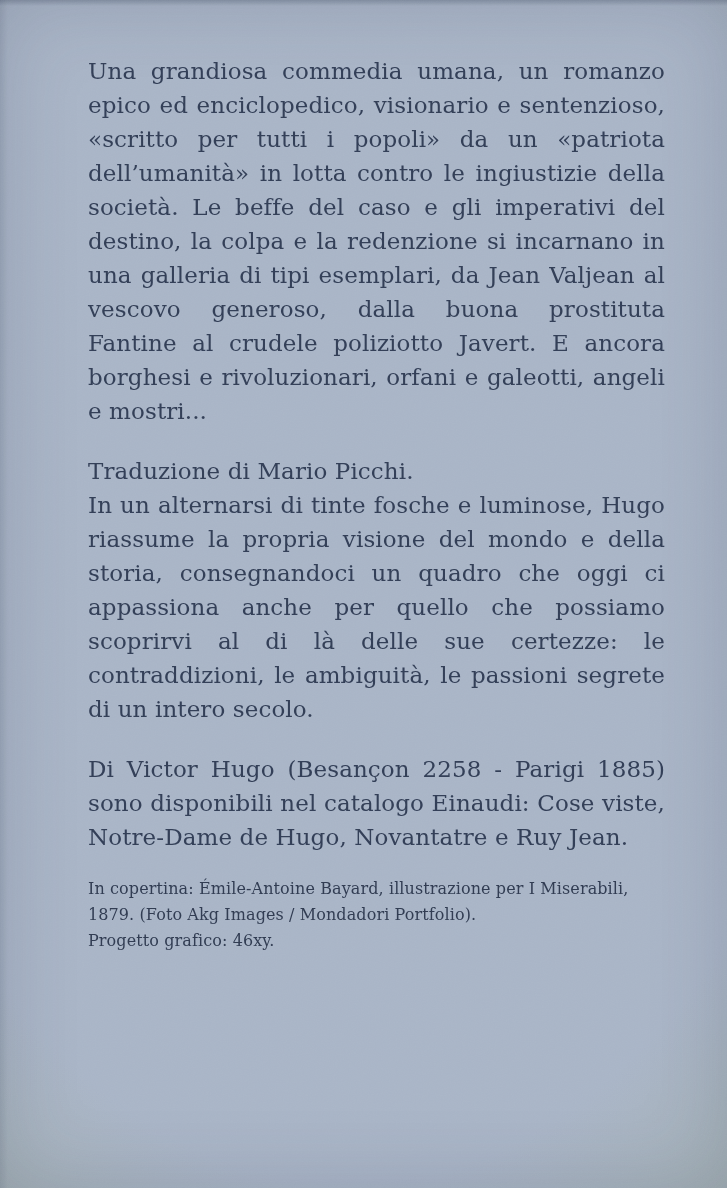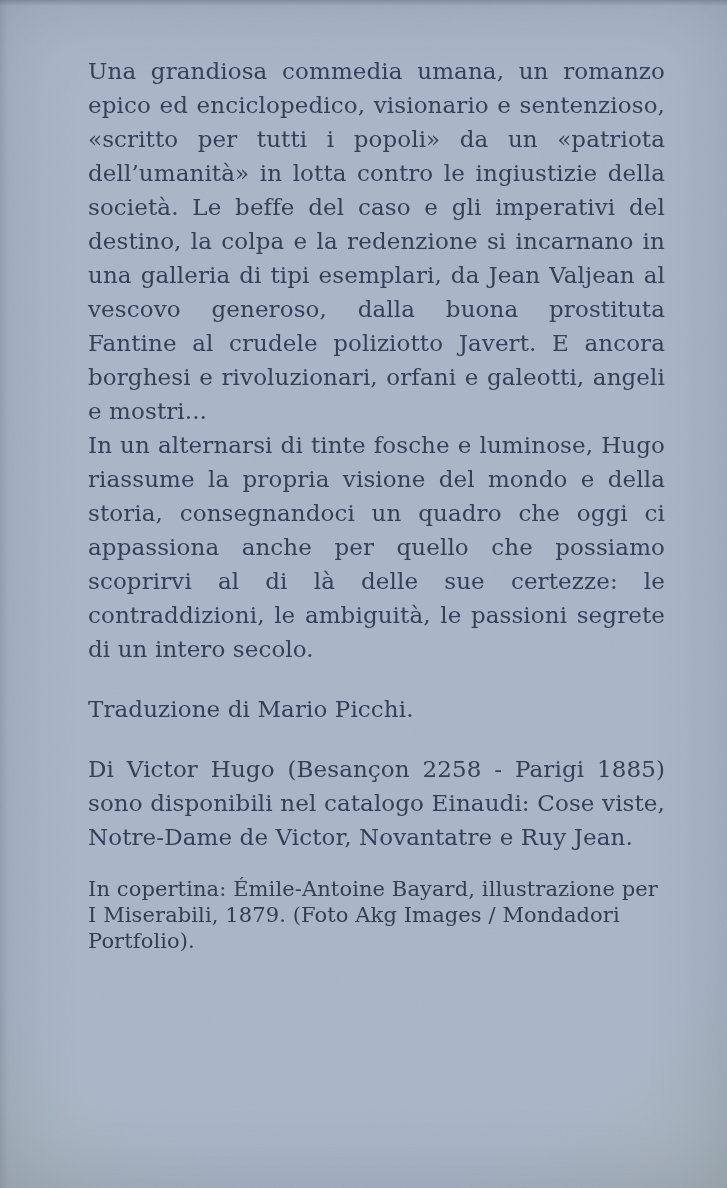--- a/index.html
+++ b/index.html
@@ -38,21 +38,21 @@
   }
   .spaced {
     margin-top: 26px;
   }
   .credits {
     margin-top: 22px;
     color: #313c52;
   }
   .credits-line {
     margin: 0;
-    font-size: 21px;
+    font-size: 16px;
     line-height: 26px;
     text-align: left;
     letter-spacing: 0.1px;
   }
   .it {
   }
   .grain {
     position: absolute;
     inset: 0;
     width: 100%;
@@ -61,28 +61,29 @@
     mix-blend-mode: overlay;
   }
 </style>
 </head>
 <body>
 
 <div class="cover">
 
   <p class="body-text">Una grandiosa commedia umana, un romanzo epico ed enciclopedico, visionario e sentenzioso, «scritto per tutti i popoli» da un «patriota dell’umanità» in lotta contro le ingiustizie della società. Le beffe del caso e gli imperativi del destino, la colpa e la redenzione si incarnano in una galleria di tipi esemplari, da Jean Valjean al vescovo generoso, dalla buona prostituta Fantine al crudele poliziotto Javert. E ancora borghesi e rivoluzionari, orfani e galeotti, angeli e mostri...</p>
 
+  <p class="body-text spaced">Traduzione di Mario Picchi.</p>
+
   <p class="body-text">In un alternarsi di tinte fosche e luminose, Hugo riassume la propria visione del mondo e della storia, consegnandoci un quadro che oggi ci appassiona anche per quello che possiamo scoprirvi al di là delle sue certezze: le contraddizioni, le ambiguità, le passioni segrete di un intero secolo.</p>
 
-  <p class="body-text spaced">Traduzione di Mario Picchi.</p>
-
-  <p class="body-text spaced"><span>Di Victor Hugo (Besançon 2258 - Parigi 1885) sono disponibili nel catalogo Einaudi: </span><span class="it">Cose viste</span><span>, </span><span class="it">Notre-Dame de Victor</span><span>, </span><span class="it">Novantatre</span><span> e </span><span class="it">Ruy Jean</span><span>.</span></p>
+  <p class="body-text spaced"><span>Di Victor Hugo (Besançon 2258 - Parigi 1885) sono disponibili nel catalogo Einaudi: </span><span class="it">Cose viste</span><span>, </span><span class="it">Notre-Dame de Hugo</span><span>, </span><span class="it">Novantatre</span><span> e </span><span class="it">Ruy Jean</span><span>.</span></p>
 
   <div class="credits">
     <p class="credits-line"><span>In copertina: Émile-Antoine Bayard, illustrazione per </span><span class="it">I Miserabili</span><span>, 1879. (Foto Akg Images / Mondadori Portfolio).</span></p>
+    <p class="credits-line">Progetto grafico: 46xy.</p>
   </div>
 
 </div>
 
 <svg class="grain" xmlns="http://www.w3.org/2000/svg">
   <filter id="grainNoise">
     <feTurbulence type="fractalNoise" baseFrequency="0.85" numOctaves="2" stitchTiles="stitch"></feTurbulence>
     <feColorMatrix type="saturate" values="0"></feColorMatrix>
   </filter>
   <rect width="100%" height="100%" fill="#ffffff" filter="url(#grainNoise)" opacity="0.055"></rect>

